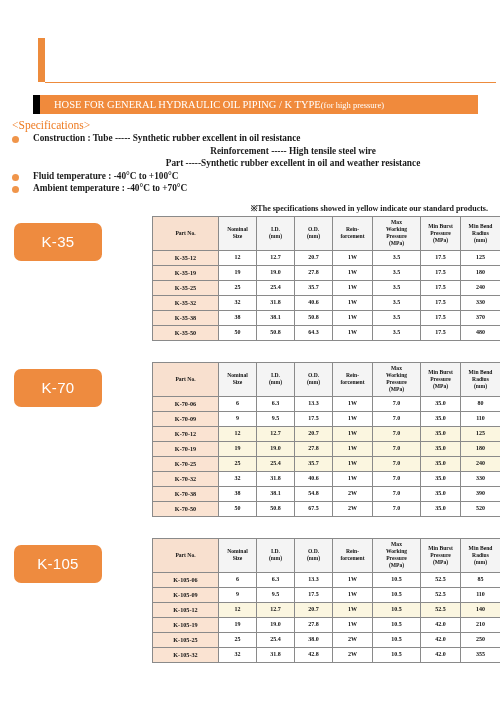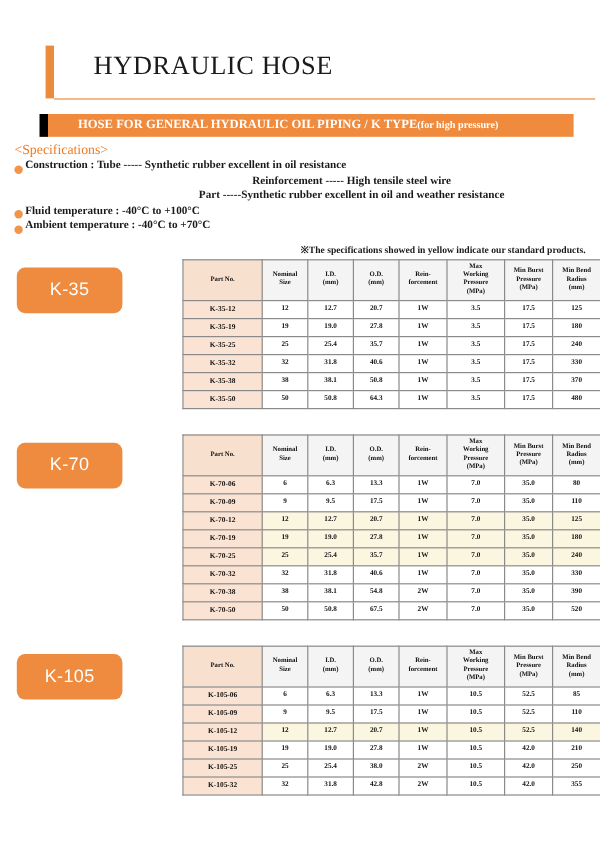--- a/index.html
+++ b/index.html
@@ -60,22 +60,22 @@
   }
   .banner-tab {
     width: 7px;
     height: 19px;
     background: #000000;
     flex: none;
   }
   .banner-text {
     color: #ffffff;
     font-size: 10.5px;
-    font-weight: bold;
-    padding-left: 25px;
+    font-weight: normal;
+    padding-left: 14px;
     white-space: nowrap;
     font-family: "Liberation Serif", "DejaVu Serif", serif;
   }
   .banner-text .small {
     font-size: 8.5px;
   }
 
   
   .spec-head {
     margin: 5px 0 0 12px;
@@ -85,22 +85,23 @@
     font-family: "Liberation Serif", "DejaVu Serif", serif;
   }
   .spec-list {
     margin: 1px 0 0 12px;
     font-size: 9.3px;
     font-weight: bold;
     line-height: 12.6px;
   }
   .spec-row {
     display: flex;
-    align-items: flex-end;
+    align-items: center;
     white-space: nowrap;
+    gap: 12px;
   }
   .bullet {
     width: 7px;
     height: 7px;
     border-radius: 50%;
     background: #F0954A;
     flex: none;
     margin: 2.5px 2px 0 0;
   }
   .spec-sub {
@@ -192,21 +193,20 @@
   col.c-maxw   { width: 48px; }
   col.c-burst  { width: 40px; }
   col.c-bend   { width: 40px; }
   col.c-weight { width: 40px; }
 </style>
 </head>
 <body>
 
 <div class="title-block">
   <div class="title-bar"></div>
-  <div class="page-title">HYDRAULIC HOSE</div>
   <div class="title-rule"></div>
 </div>
 
 <div class="banner">
   <div class="banner-tab"></div>
   <div class="banner-text">
     <span>HOSE FOR GENERAL HYDRAULIC OIL PIPING / K TYPE</span><span class="small">(for high pressure)</span>
   </div>
 </div>
 

